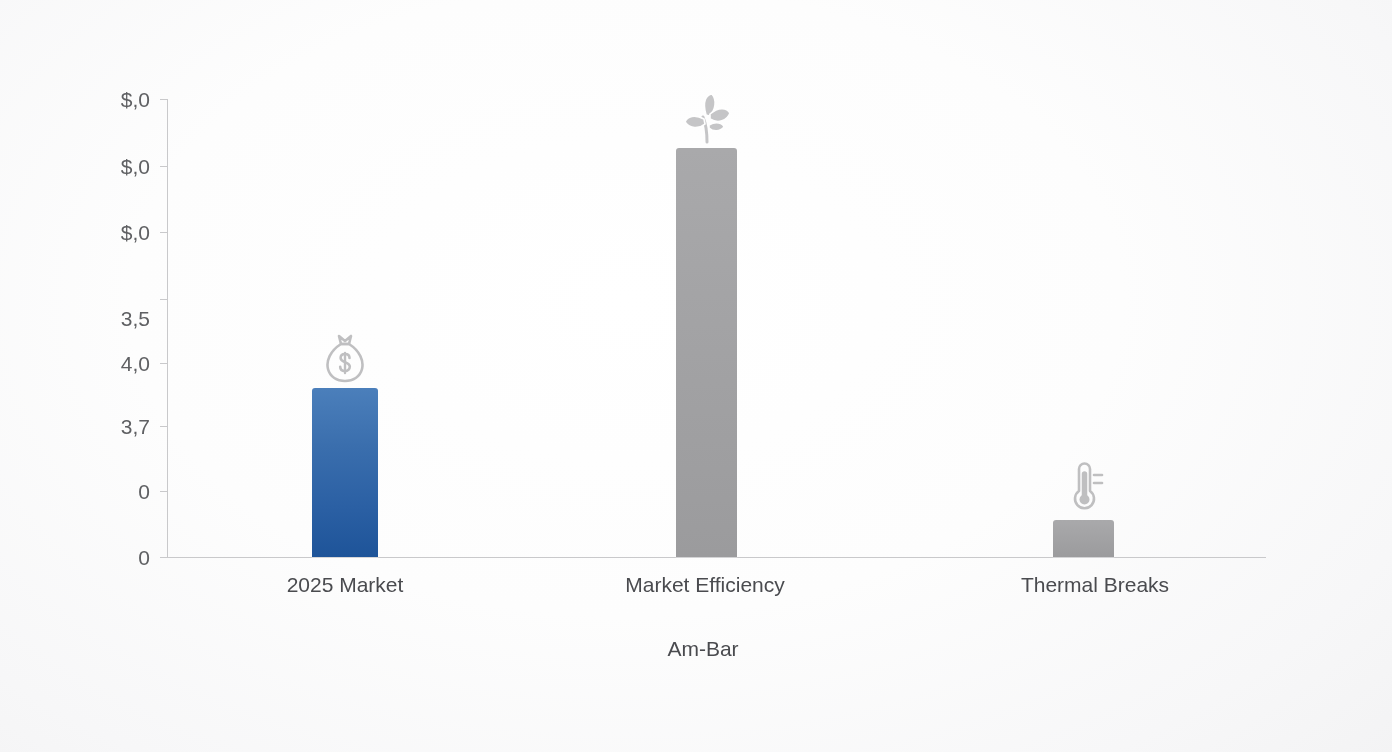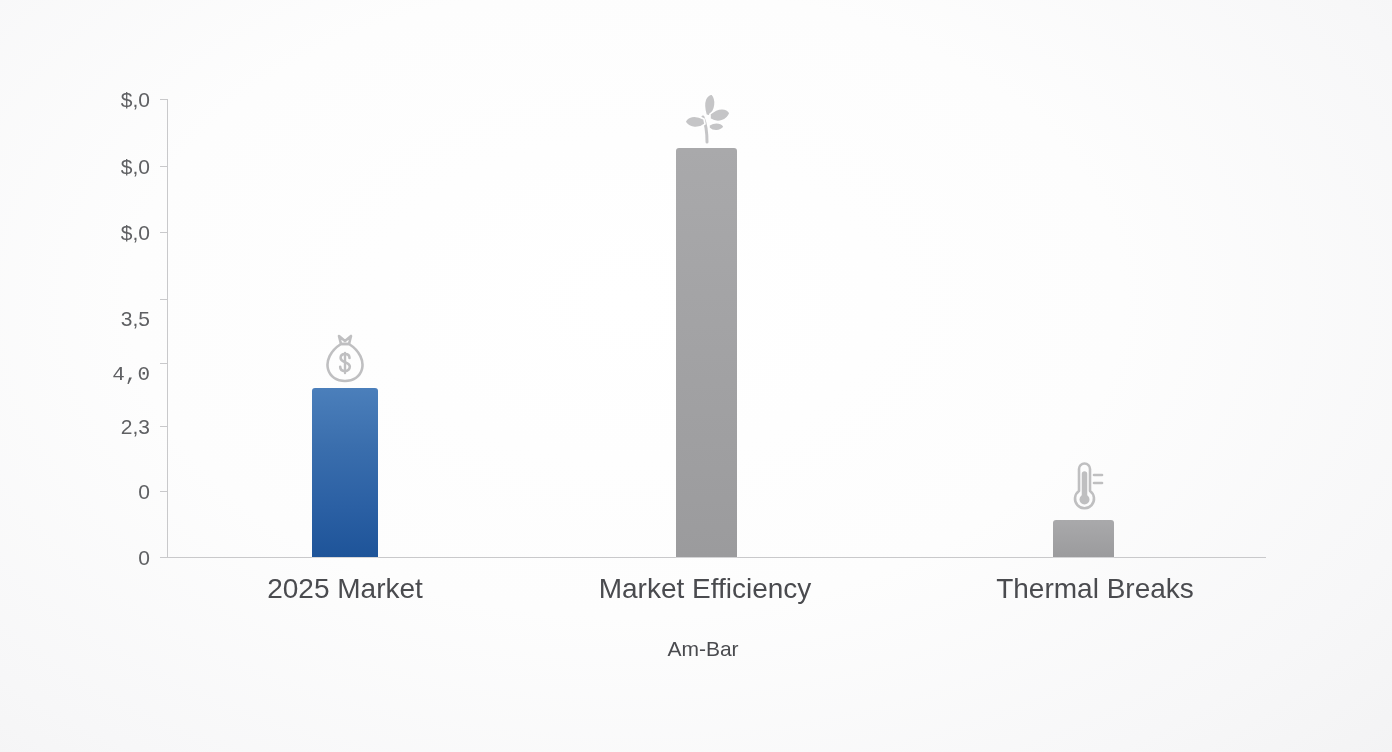--- a/index.html
+++ b/index.html
@@ -51,21 +51,21 @@
   
   .bar-icon{
     position:absolute;transform:translateX(-50%);
     opacity:.72;
   }
   .bar-icon svg{display:block;}
 
   
   .x-tick-label{
     position:absolute;transform:translateX(-50%);
-    font-size:28px;color:#4a4b4f;white-space:nowrap;top:573px;
+    font-size:21px;color:#4a4b4f;white-space:nowrap;top:573px;
   }
   
   #x-axis-title{
     position:absolute;top:637px;left:0;width:1392px;text-align:center;
     font-size:21px;color:#4a4b4f;padding-left:7px;
   }
 </style>
 </head>
 <body>
 
@@ -79,23 +79,23 @@
   <div id="y-ticks-container">
       <div class="y-tick" style="top: 99px;"></div>
       <div class="y-tick-label" style="top: 99px; left: 92px; right: auto; position: absolute;">$,0</div>
       <div class="y-tick" style="top: 166px;"></div>
       <div class="y-tick-label" style="top: 166px; left: 92px; right: auto; position: absolute;">$,0</div>
       <div class="y-tick" style="top: 232px;"></div>
       <div class="y-tick-label" style="top: 232px; left: 92px; right: auto; position: absolute;">$,0</div>
       <div class="y-tick" style="top: 299px;"></div>
       <div class="y-tick-label" style="top: 299px; left: 92px; right: auto; position: absolute; margin-top: 19px;">3,5</div>
       <div class="y-tick" style="top: 363px;"></div>
-      <div class="y-tick-label" style="top: 374px; left: 92px; right: auto; position: absolute; font-family: Liberation Mono, monospace;">4,0</div>
+      <div class="y-tick-label" style="top: 363px; left: 92px; right: auto; position: absolute;">4,0</div>
       <div class="y-tick" style="top: 426px;"></div>
-      <div class="y-tick-label" style="top: 426px; left: 92px; right: auto; position: absolute;">2,3</div>
+      <div class="y-tick-label" style="top: 426px; left: 92px; right: auto; position: absolute;">3,7</div>
       <div class="y-tick" style="top: 491px;"></div>
       <div class="y-tick-label" style="top: 491px; left: 92px; right: auto; position: absolute;">0</div>
       <div class="y-tick" style="top: 557px;"></div>
       <div class="y-tick-label" style="top: 557px; left: 92px; right: auto; position: absolute;">0</div>
     </div>
 
   <div id="bars-container">
       <div class="bar blue" title="2025 Market" style="position: absolute; left: 312px; width: 66px; top: 388px; height: 169px;"></div>
       <div class="bar-icon" style="left: 345px; top: 332px;">
         <svg width="46" height="52" viewBox="0 0 46 52" fill="none" stroke="#a8a8aa" stroke-width="2.6">

